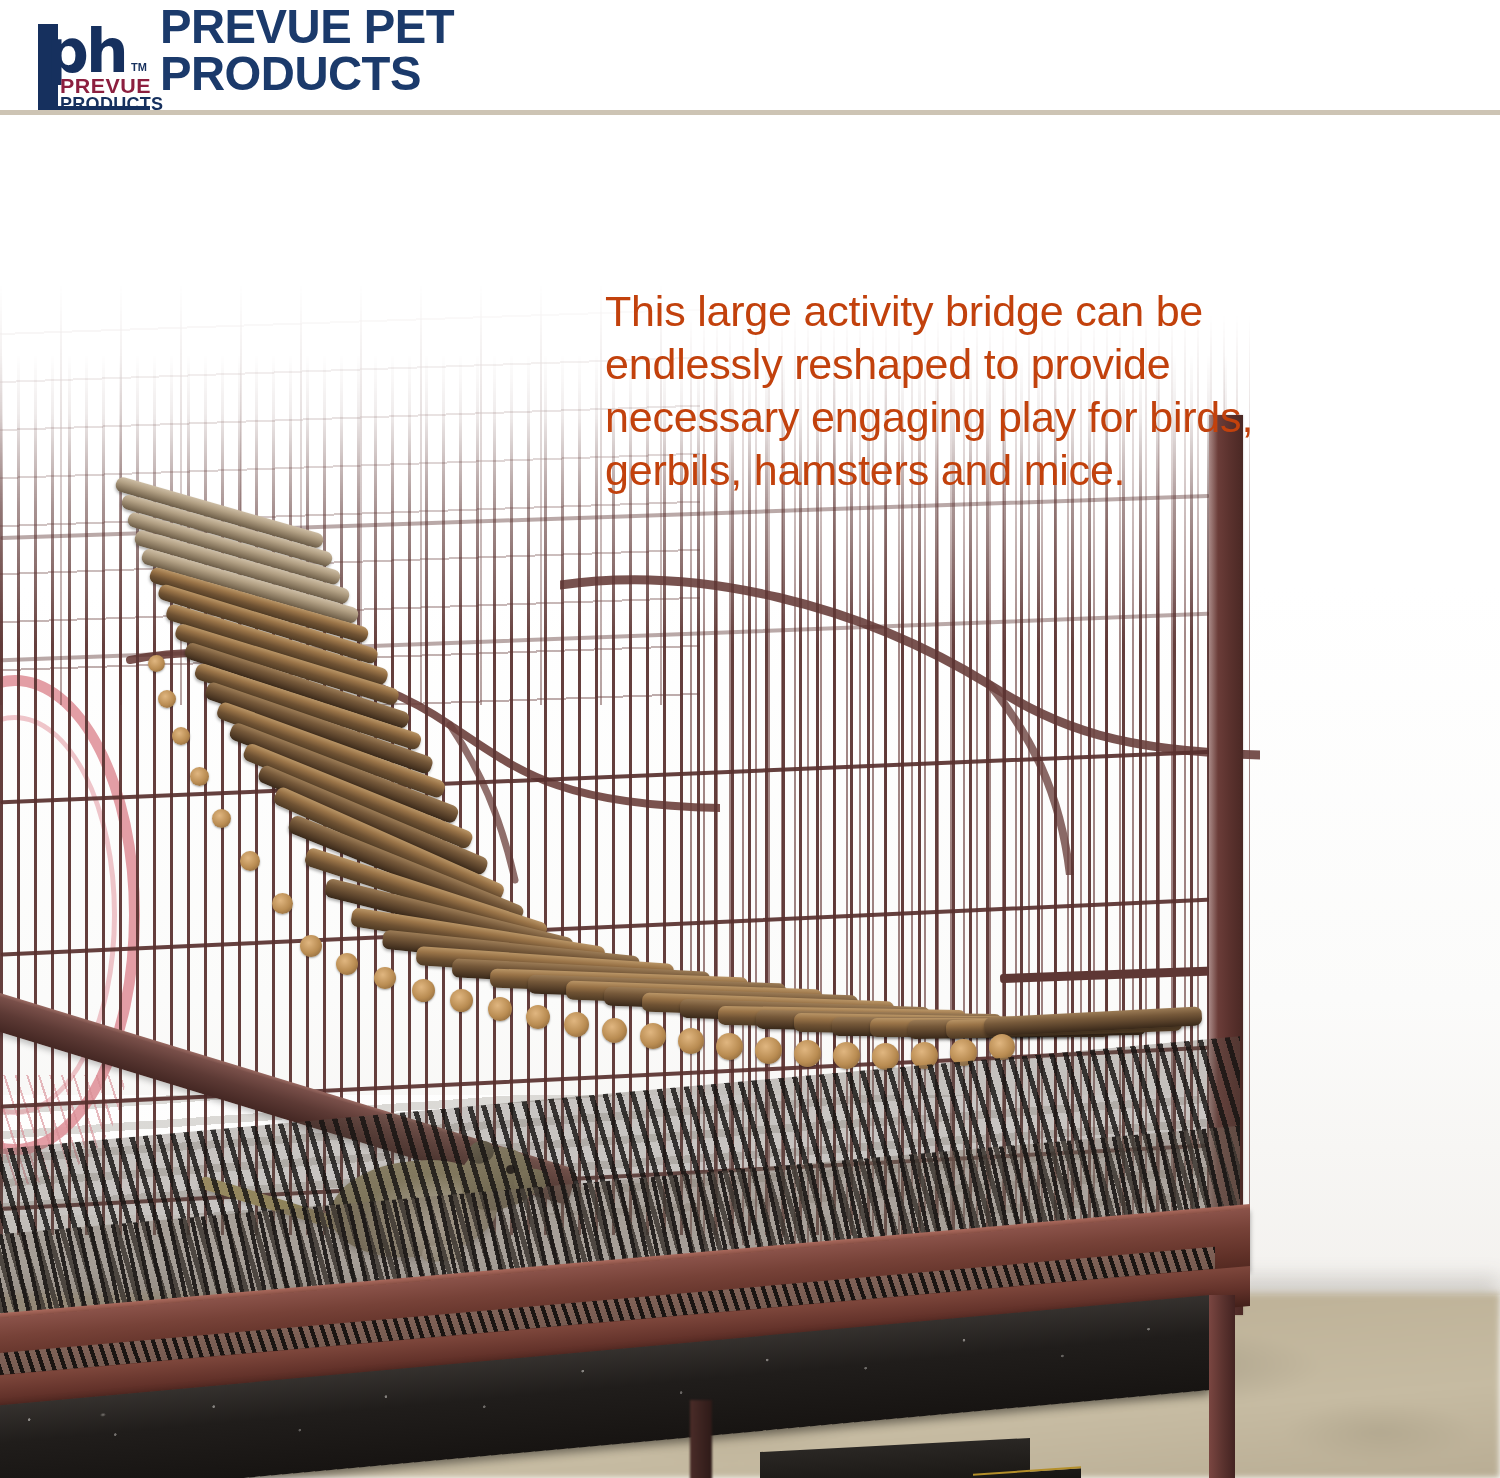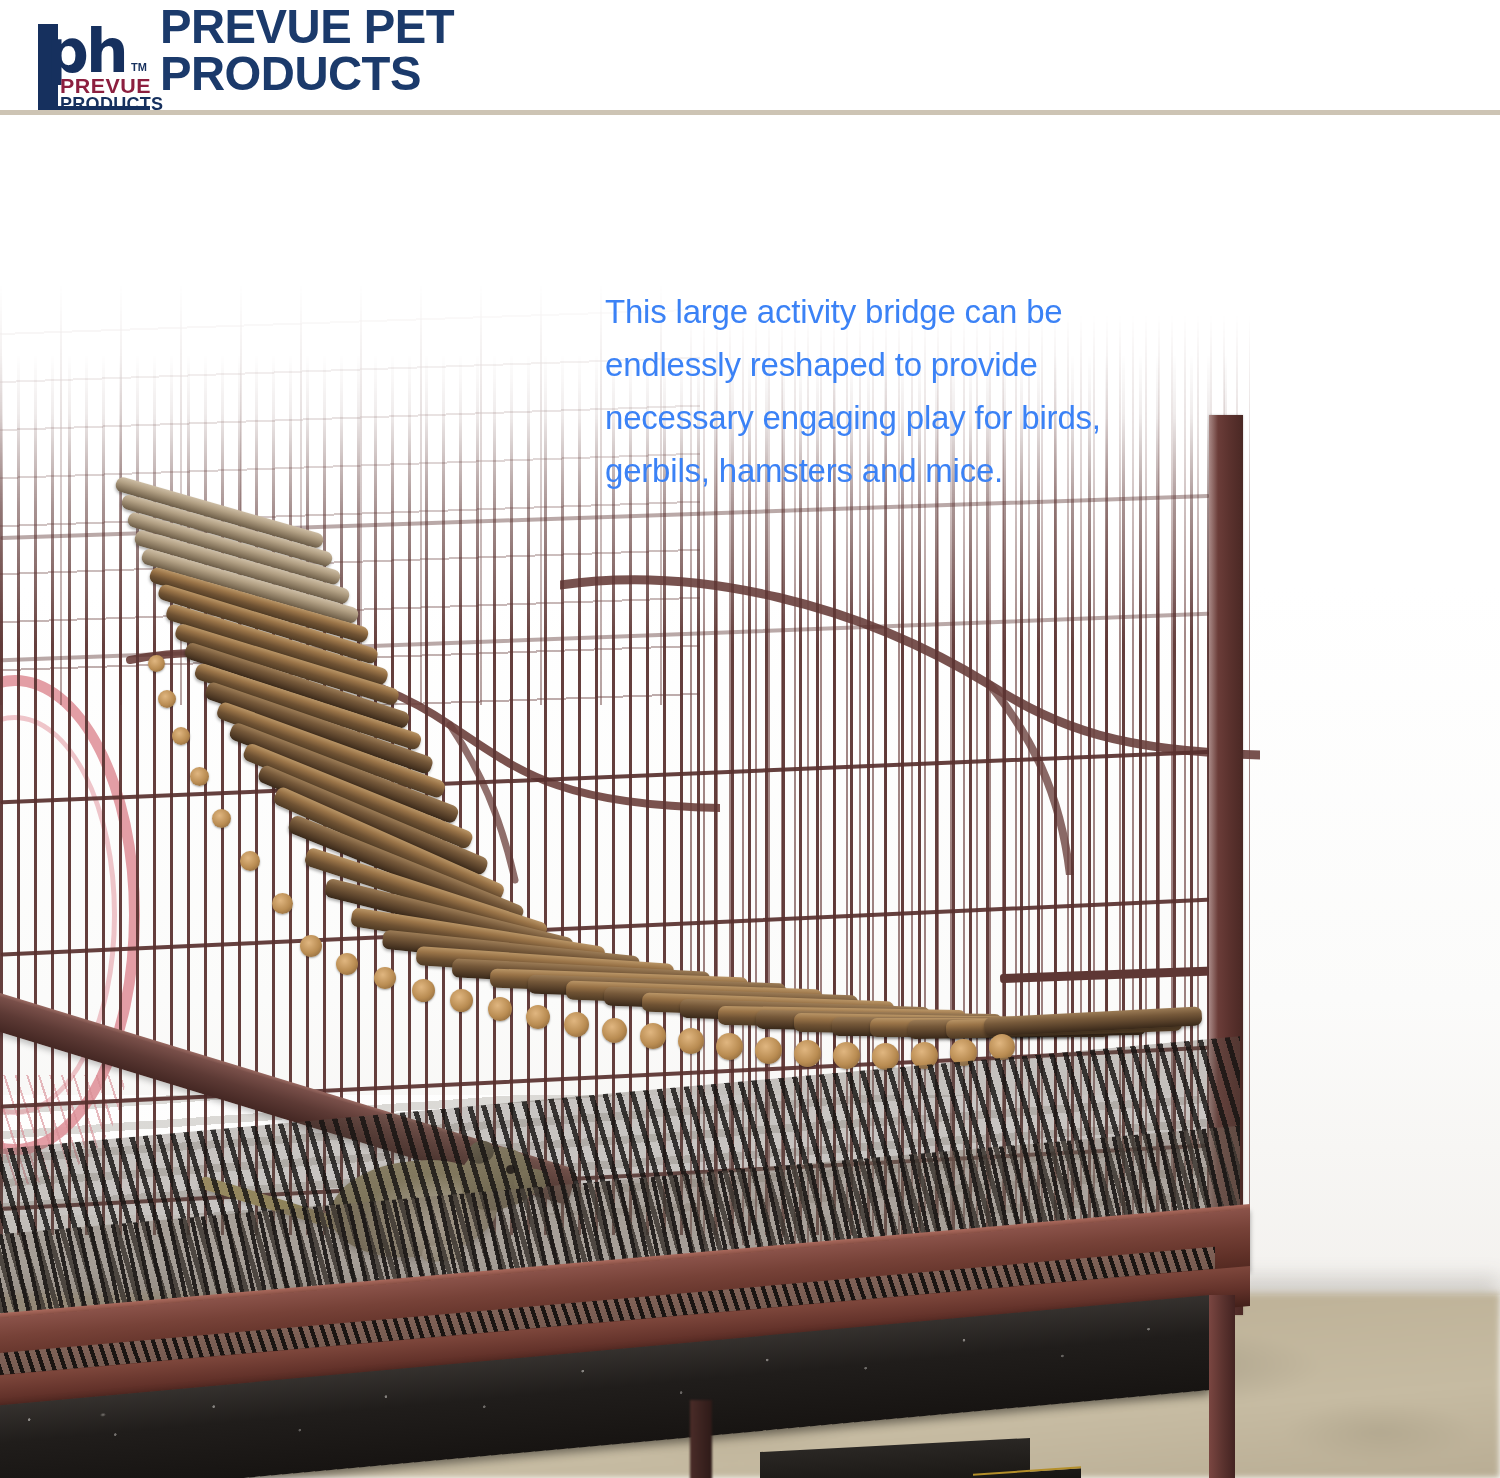--- a/index.html
+++ b/index.html
@@ -392,22 +392,22 @@
     position:absolute; left:0px; top:980px; width:1210px; height:120px;
     background:repeating-linear-gradient(-4deg,
       rgba(255,255,255,.98) 0 16px, rgba(208,206,202,.85) 16px 24px);
     opacity:.85;
   }
 
   
   .headline {
     position:absolute; left:605px; top:170px; width:770px;
     font-family:"Liberation Sans", sans-serif;
-    font-size:33px; line-height:53px;
-    color:#3b82f6;
+    font-size:43px; line-height:53px;
+    color:#c2410c;
     letter-spacing:-0.2px;
     white-space:pre-line;
   }
 </style>
 </head>
 <body>
 
 <div class="page">
 
   <div class="header">

